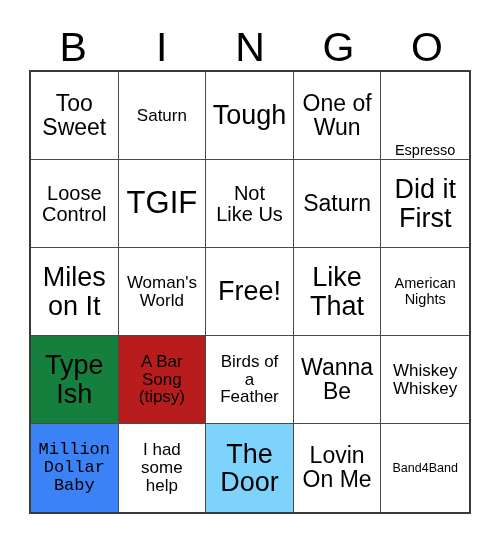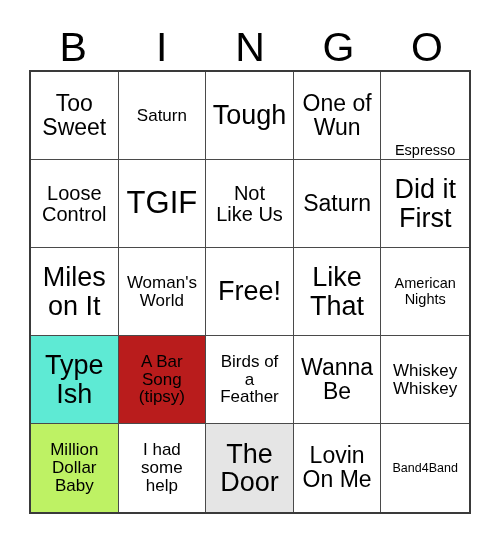--- a/index.html
+++ b/index.html
@@ -156,21 +156,21 @@
       </div>
     <div class="cell" style="background: rgb(255, 255, 255); border-right-color: rgb(74, 74, 74); border-bottom-color: rgb(74, 74, 74);">
         <span class="cell-text fs-2xl">Like
 That</span>
       </div>
     <div class="cell" style="background: rgb(255, 255, 255); border-right-color: rgb(74, 74, 74); border-bottom-color: rgb(74, 74, 74);">
         <span class="cell-text fs-sm">American
 Nights</span>
       </div>
 
-    <div class="cell" style="background: #5eead4; border-right-color: rgb(74, 74, 74); border-bottom-color: rgb(74, 74, 74);">
+    <div class="cell" style="background: #15803d; border-right-color: rgb(74, 74, 74); border-bottom-color: rgb(74, 74, 74);">
         <span class="cell-text fs-2xl">Type
 Ish</span>
       </div>
     <div class="cell" style="background: #b91c1c; border-right-color: rgb(74, 74, 74); border-bottom-color: rgb(74, 74, 74);">
         <span class="cell-text fs-md">A Bar
 Song
 (tipsy)</span>
       </div>
     <div class="cell" style="background: rgb(255, 255, 255); border-right-color: rgb(74, 74, 74); border-bottom-color: rgb(74, 74, 74);">
         <span class="cell-text fs-md">Birds of
@@ -179,31 +179,31 @@
       </div>
     <div class="cell" style="background: rgb(255, 255, 255); border-right-color: rgb(74, 74, 74); border-bottom-color: rgb(74, 74, 74);">
         <span class="cell-text fs-xl">Wanna
 Be</span>
       </div>
     <div class="cell" style="background: rgb(255, 255, 255); border-right-color: rgb(74, 74, 74); border-bottom-color: rgb(74, 74, 74);">
         <span class="cell-text fs-md">Whiskey
 Whiskey</span>
       </div>
 
-    <div class="cell" style="background: #bef264; border-right-color: rgb(74, 74, 74); border-bottom-color: rgb(74, 74, 74);">
+    <div class="cell" style="background: #3b82f6; border-right-color: rgb(74, 74, 74); border-bottom-color: rgb(74, 74, 74); font-family: Liberation Mono, monospace;">
         <span class="cell-text fs-md">Million
 Dollar
 Baby</span>
       </div>
     <div class="cell" style="background: rgb(255, 255, 255); border-right-color: rgb(74, 74, 74); border-bottom-color: rgb(74, 74, 74);">
         <span class="cell-text fs-md">I had
 some
 help</span>
       </div>
-    <div class="cell" style="background: #e5e5e5; border-right-color: rgb(74, 74, 74); border-bottom-color: rgb(74, 74, 74);">
+    <div class="cell" style="background: #7dd3fc; border-right-color: rgb(74, 74, 74); border-bottom-color: rgb(74, 74, 74);">
         <span class="cell-text fs-2xl">The
 Door</span>
       </div>
     <div class="cell" style="background: rgb(255, 255, 255); border-right-color: rgb(74, 74, 74); border-bottom-color: rgb(74, 74, 74);">
         <span class="cell-text fs-xl">Lovin
 On Me</span>
       </div>
     <div class="cell" style="background: rgb(255, 255, 255); border-right-color: rgb(74, 74, 74); border-bottom-color: rgb(74, 74, 74);">
         <span class="cell-text fs-xs">Band4Band</span>
       </div>

